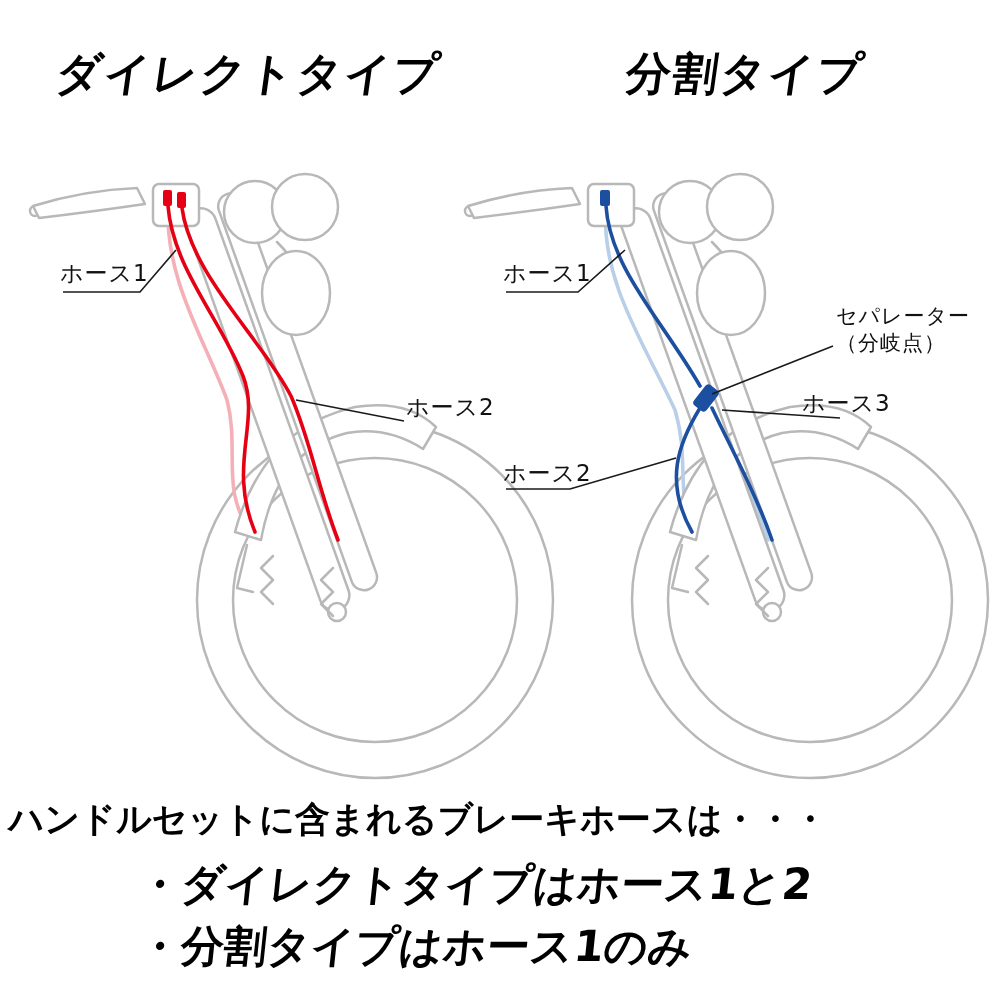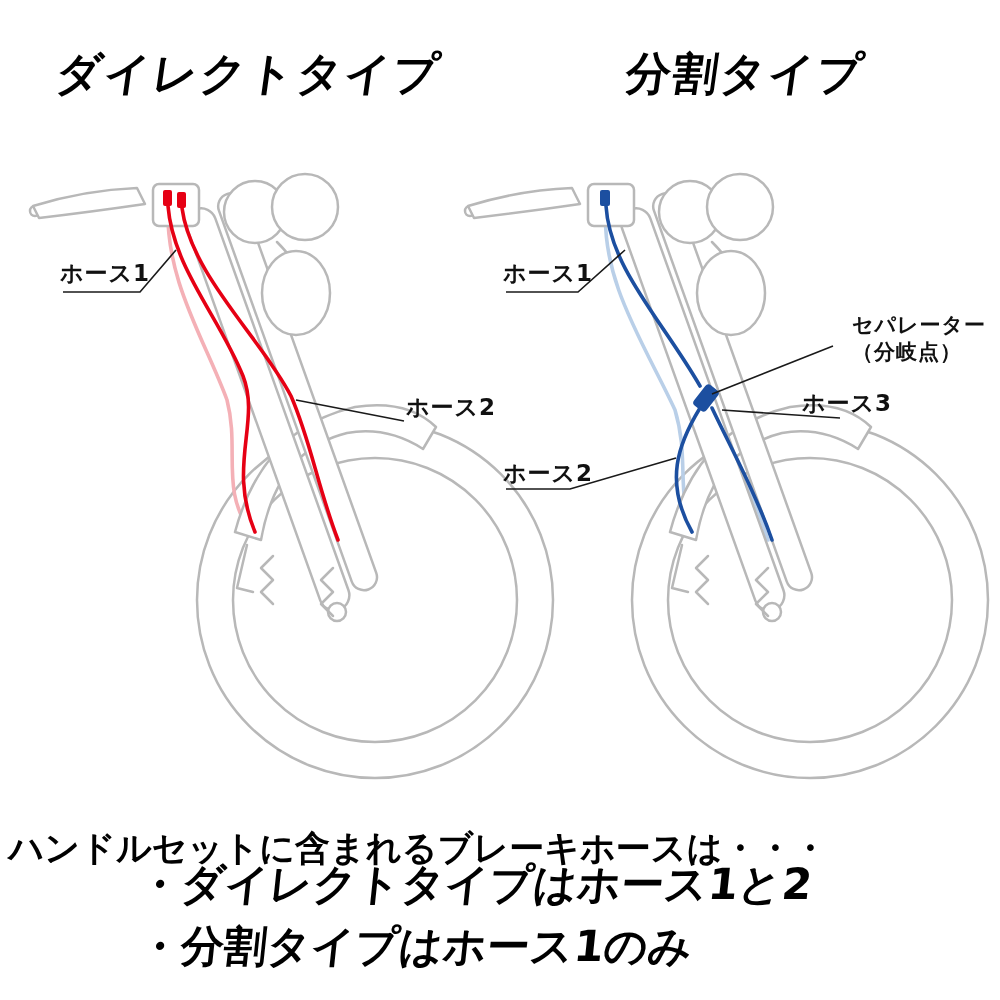--- a/index.html
+++ b/index.html
@@ -11,32 +11,32 @@
     position:absolute;font-size:45px;font-weight:900;letter-spacing:2px;color:#000;
     transform:skewX(-8deg);transform-origin:left bottom;white-space:nowrap;
   }
   .title-left{left:52px;top:44px;}
   .title-right{left:622px;top:44px;}
   .bike{position:absolute;top:160px;}
   .bike-left{left:15px;}
   .bike-right{left:450px;}
   .leaders{position:absolute;left:0;top:0;}
   .lbl{
-    position:absolute;font-size:23px;font-weight:700;color:#111;white-space:nowrap;letter-spacing:1px;
+    position:absolute;font-size:23px;font-weight:400;color:#111;white-space:nowrap;letter-spacing:1px;
   }
   .lbl-sep{font-size:21px;line-height:27px;}
   .ln{stroke:#b8b8b8;stroke-width:2.5;fill:none;stroke-linecap:round;stroke-linejoin:round;}
   .lnf{stroke:#b8b8b8;stroke-width:2.5;fill:#ffffff;stroke-linejoin:round;}
   .hose{fill:none;stroke-width:3.6;stroke-linecap:round;}
   .hose-pale-red{fill:none;stroke:#f4b0b6;stroke-width:3.6;stroke-linecap:round;}
   .hose-pale-blue{fill:none;stroke:#b9cfe8;stroke-width:3.6;stroke-linecap:round;}
   .leader{stroke:#1a1a1a;stroke-width:1.6;fill:none;}
   .footer-intro{
     position:absolute;left:0;top:796px;width:836px;text-align:center;
-    font-size:35px;font-weight:800;color:#000;white-space:nowrap;margin-top:29px;
+    font-size:35px;font-weight:800;color:#000;white-space:nowrap;
   }
   .footer-bullet{
     position:absolute;left:135px;font-size:43px;font-weight:900;color:#000;
     transform:skewX(-6deg);transform-origin:left bottom;white-space:nowrap;
   }
   .footer-bullet-1{top:856px;}
   .footer-bullet-2{top:918px;}
 </style>
 </head>
 <body>
@@ -120,21 +120,21 @@
     <line class="leader" x1="404" y1="421" x2="296" y2="400"></line>
     <polyline class="leader" points="506,292 578,292 625,250"></polyline>
     <line class="leader" x1="833" y1="346" x2="712" y2="394"></line>
     <line class="leader" x1="840" y1="418" x2="722" y2="410"></line>
     <polyline class="leader" points="506,489 570,489 676,458"></polyline>
   </svg>
 
   <div class="lbl" style="left:60px;top:258px;">ホース1</div>
   <div class="lbl" style="left:406px;top:392px;">ホース2</div>
   <div class="lbl" style="left:503px;top:258px;">ホース1</div>
-  <div class="lbl lbl-sep" style="left:836px;top:312px;margin-left:16px;">
+  <div class="lbl lbl-sep" style="left:836px;top:303px;">
     <div>セパレーター</div>
     <div>（分岐点）</div>
   </div>
   <div class="lbl" style="left:802px;top:388px;">ホース3</div>
   <div class="lbl" style="left:503px;top:458px;">ホース2</div>
 
   <div class="footer-intro">ハンドルセットに含まれるブレーキホースは・・・</div>
   <div class="footer-bullet footer-bullet-1">・ダイレクトタイプはホース1と2</div>
   <div class="footer-bullet footer-bullet-2">・分割タイプはホース1のみ</div>
 

